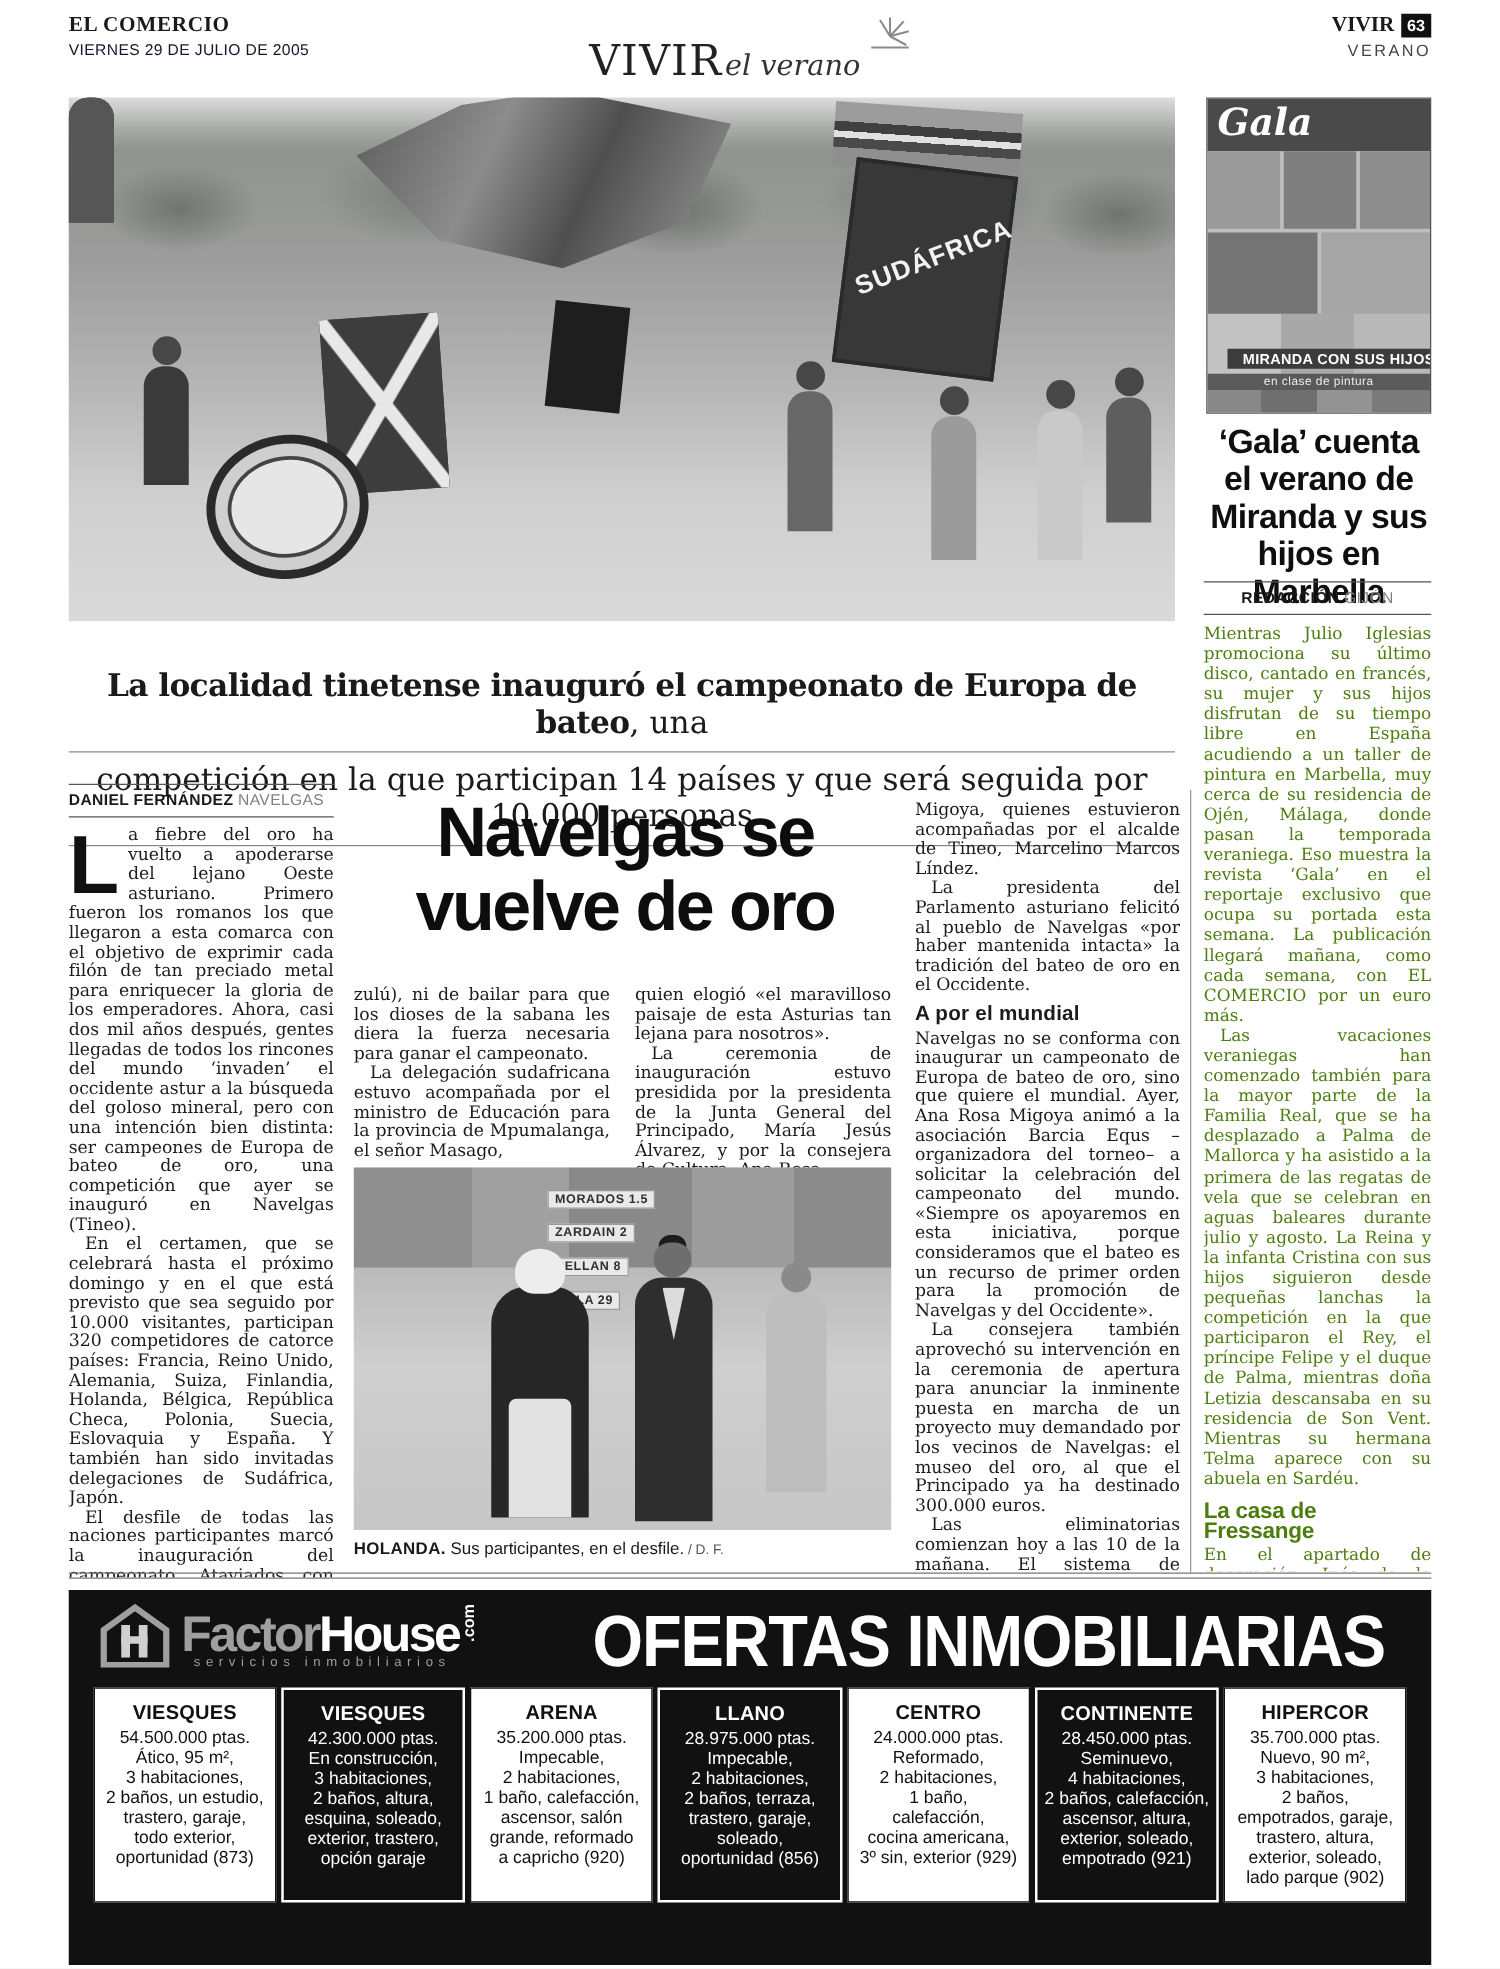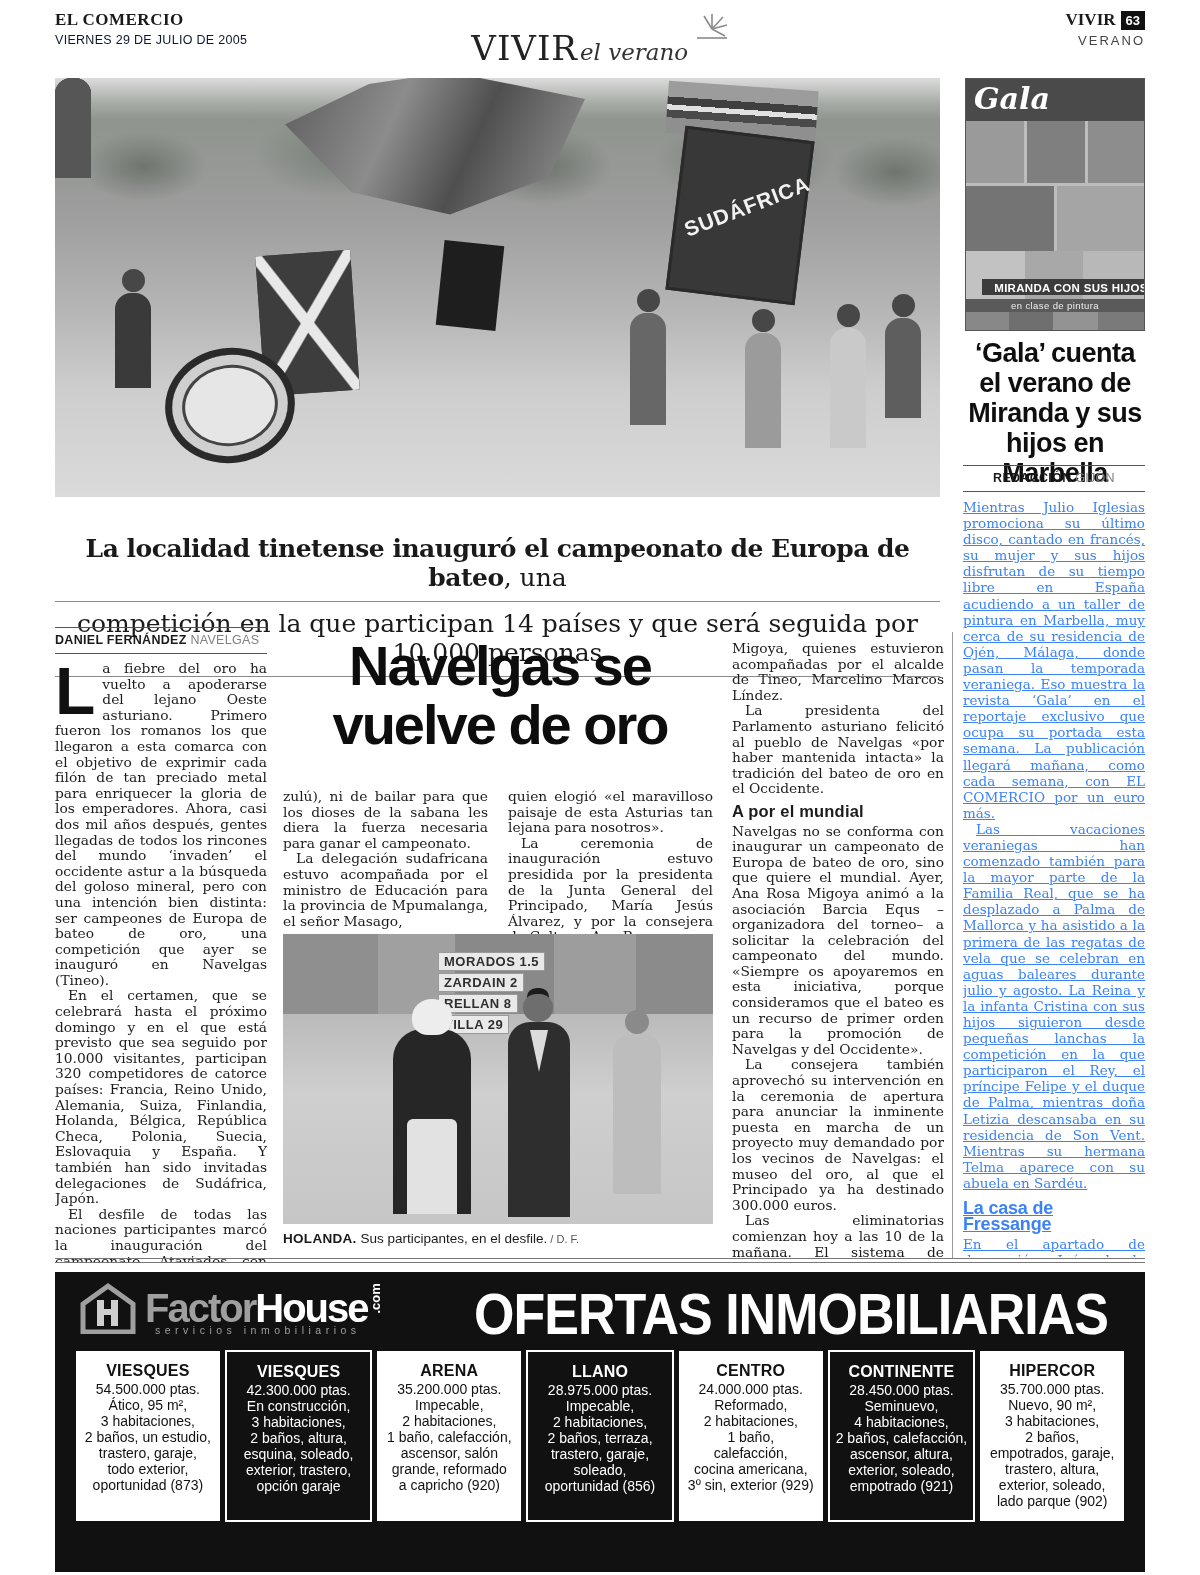--- a/index.html
+++ b/index.html
@@ -83,21 +83,21 @@
 
   .vrule { position:absolute; left:952px; top:632px; width:1px; height:626px; background:#999; }
   .double-rule { position:absolute; left:55px; top:1258px; width:1090px; height:5px; border-top:1px solid #777; border-bottom:1px solid #777; }
 
   
   .photo2 { position:absolute; left:283px; top:934px; width:430px; height:290px; overflow:hidden;
     background:linear-gradient(180deg,#a8a8a8 0%,#b8b8b8 25%,#cfcfcf 55%,#c6c6c6 100%); }
   .p2-buildings { position:absolute; left:0; top:0; width:100%; height:80px;
     background:linear-gradient(90deg,#8f8f8f 0 22%, #a0a0a0 22% 40%, #898989 40% 63%, #9d9d9d 63% 82%, #8b8b8b 82% 100%); }
   .sign-stack { position:absolute; left:155px; top:18px; }
-  .sign-row { background:#e9e9e9; color:#2f2f2f; font-size:13px; font-weight:bold; letter-spacing:.5px; padding:1px 5px; margin-bottom:2px; width:max-content; border:1px solid #9a9a9a; }
+  .sign-row { background:#e9e9e9; color:#2f2f2f; font-size:10px; font-weight:bold; letter-spacing:.5px; padding:1px 5px; margin-bottom:12px; width:max-content; border:1px solid #9a9a9a; }
   .p2-woman { position:absolute; left:110px; top:95px; width:78px; height:185px; background:#262626; border-radius:30px 30px 0 0; }
   .p2-woman::before { content:""; position:absolute; top:-30px; left:19px; width:40px; height:36px; background:#ededed; border-radius:50% 50% 40% 40%; }
   .p2-woman::after { content:""; position:absolute; bottom:0; left:14px; width:50px; height:95px; background:#e2e2e2; border-radius:6px 6px 0 0; }
   .p2-man { position:absolute; left:225px; top:88px; width:62px; height:195px; background:#2e2e2e; border-radius:22px 22px 0 0; }
   .p2-man::before { content:""; position:absolute; top:-28px; left:15px; width:30px; height:28px; background:#6e6e6e; border-radius:45% 45% 50% 50%; box-shadow:0 -10px 0 -4px #1c1c1c; }
   .p2-man::after { content:""; position:absolute; top:8px; left:22px; width:18px; height:42px; background:#dcdcdc; clip-path:polygon(0 0,100% 0,50% 100%); }
   .p2-extra { position:absolute; left:330px; top:100px; width:48px; height:160px; background:#bdbdbd; border-radius:18px 18px 0 0; }
   .p2-extra::before { content:""; position:absolute; top:-24px; left:12px; width:24px; height:24px; border-radius:50%; background:#8a8a8a; }
   .caption2 { position:absolute; left:283px; top:1231px; width:430px; font-size:13.5px; }
 
@@ -113,21 +113,21 @@
       linear-gradient(#8d8d8d,#8d8d8d) 122px 0/58px 62px no-repeat,
       linear-gradient(#747474,#747474) 0 65px/88px 65px no-repeat,
       linear-gradient(#a5a5a5,#a5a5a5) 91px 65px/89px 65px no-repeat,#bdbdbd; }
   .gala-strip { position:absolute; left:0; bottom:35px; width:100%; background:#3c3c3c; color:#fff; text-align:center; font-weight:bold; font-size:11.5px; padding:3px 0 1px; letter-spacing:.3px;margin-left:16px; }
   .gala-strip2 { position:absolute; left:0; bottom:18px; width:100%; background:#5a5a5a; color:#eee; text-align:center; font-size:9.5px; padding:1px 0; letter-spacing:.4px; }
   .gala-foot { position:absolute; left:0; bottom:0; width:100%; height:18px; background:
       linear-gradient(90deg,#888 0 24%, #6f6f6f 24% 49%, #939393 49% 74%, #7a7a7a 74% 100%); }
 
   .sb-head { position:absolute; left:963px; top:338px; width:184px; font-weight:bold; font-size:27px; line-height:30px; letter-spacing:-.5px; color:#0f0f0f;text-align:center; }
   .sb-byline { position:absolute; left:963px; top:465px; width:182px; text-align:center; font-size:12.5px; border-top:1px solid #555; border-bottom:1px solid #555; padding:5px 0 6px; }
-  .sb-body { position:absolute; left:963px; top:499px; width:182px; height:758px; font-family:"DejaVu Serif", serif; font-size:13.5px; line-height:16.1px; text-align:justify; hyphens:auto; overflow:hidden; color:#3b82f6;text-decoration:underline; }
+  .sb-body { position:absolute; left:963px; top:499px; width:182px; height:758px; font-family:"DejaVu Serif", serif; font-size:13.5px; line-height:16.1px; text-align:justify; hyphens:auto; overflow:hidden; color:#4d7c0f; }
   .sb-subhead { font-family:"Liberation Sans", sans-serif; font-weight:bold; font-size:18px; margin:9px 0 4px; text-align:left; letter-spacing:-.2px; }
 
   
   .ad { position:absolute; left:55px; top:1272px; width:1090px; height:300px; background:#111; }
   .ad-header { position:relative; height:74px; }
   .fh-logo { position:absolute; left:24px; top:10px; display:flex; align-items:center; }
   .fh-icon { margin-right:8px; }
   .fh-factor { font-weight:bold; font-size:40px; letter-spacing:-2px; color:#9f9f9f; }
   .fh-house { font-weight:bold; font-size:40px; letter-spacing:-2px; color:#fff; }
   .fh-com { display:inline-block; transform:rotate(-90deg) translateX(2px); font-weight:bold; font-size:13px; color:#fff; width:14px; }

